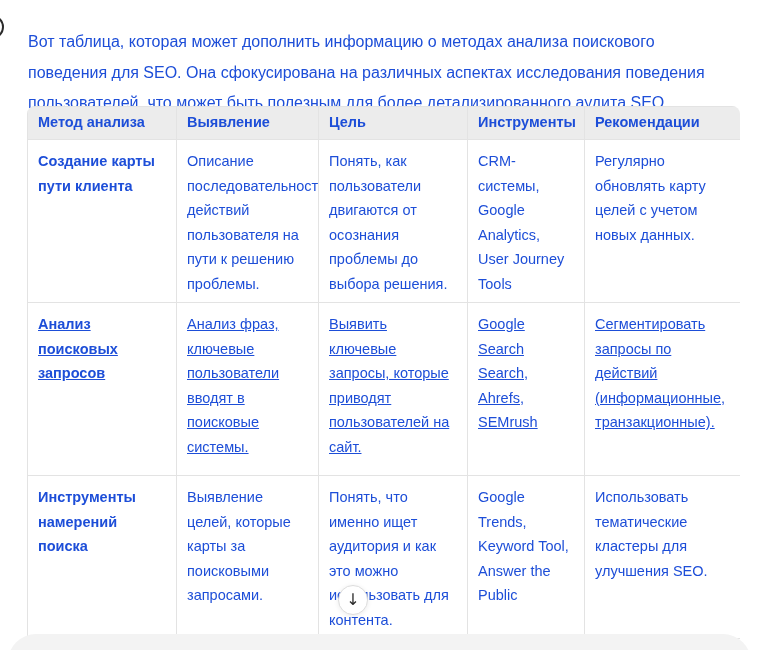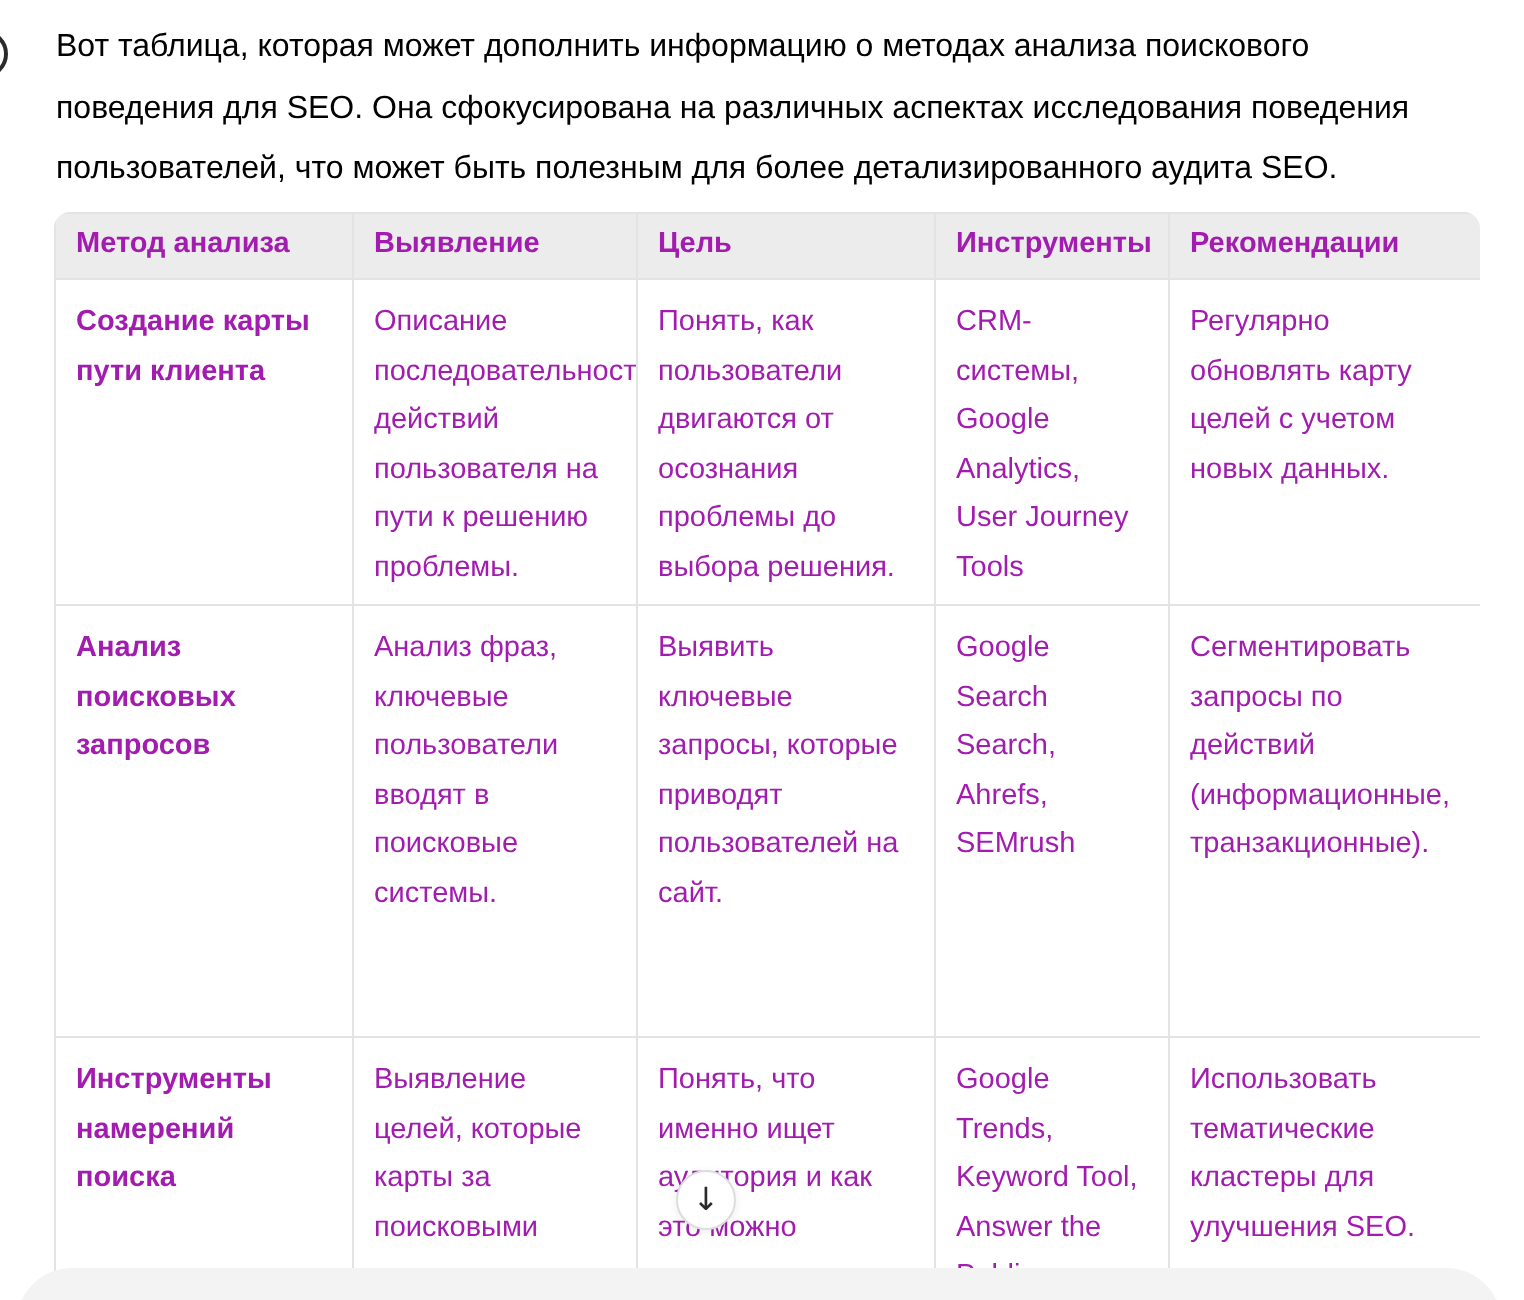--- a/index.html
+++ b/index.html
@@ -16,24 +16,24 @@
     left: -20px; top: 15px;
     width: 24px; height: 24px;
     border: 2px solid #2b2b2b;
     border-radius: 50%;
     background: #ffffff;
   }
   .intro {
     position: absolute;
     left: 28px; top: 0;
     width: 708px;
-    padding-top: 9px;
+    padding-top: 27px;
     font-size: 16px;
     line-height: 30.5px;
-    color: #000000;
+    color: #1d4ed8;
   }
   .table-wrap {
     position: absolute;
     left: 27px; top: 106px;
     width: 713px;
     border-radius: 8px 8px 0 0;
     overflow: hidden;
   }
   table {
     border-collapse: collapse;
@@ -41,33 +41,33 @@
     width: 713px;
     font-size: 14.5px;
   }
   th, td {
     border: 1px solid #e3e3e3;
     vertical-align: top;
     text-align: left;
     padding: 9px 10px 6px 10px;
     line-height: 24.5px;
     overflow: hidden;
-    color: #a21caf;
+    color: #1d4ed8;
   }
   th {
     background: #ececec;
     font-weight: 700;
     height: 31px;
     padding-top: 4px;
     line-height: 22px;
     font-size: 14.5px;
   }
   td.method { font-weight: 700; }
   tr.r1 td { height: 154px; }
-  tr.r2 td { height: 216px; }
+  tr.r2 td { height: 173px; text-decoration: underline; }
   tr.r3 td { height: 160px; }
   tr.r4 td { height: 60px; padding-top: 1px; }
   .scroll-btn {
     position: absolute;
     left: 338px; top: 585px;
     width: 30px; height: 30px;
     border-radius: 50%;
     background: #ffffff;
     border: 1px solid #dddddd;
     box-shadow: 0 1px 5px rgba(0,0,0,0.08);

